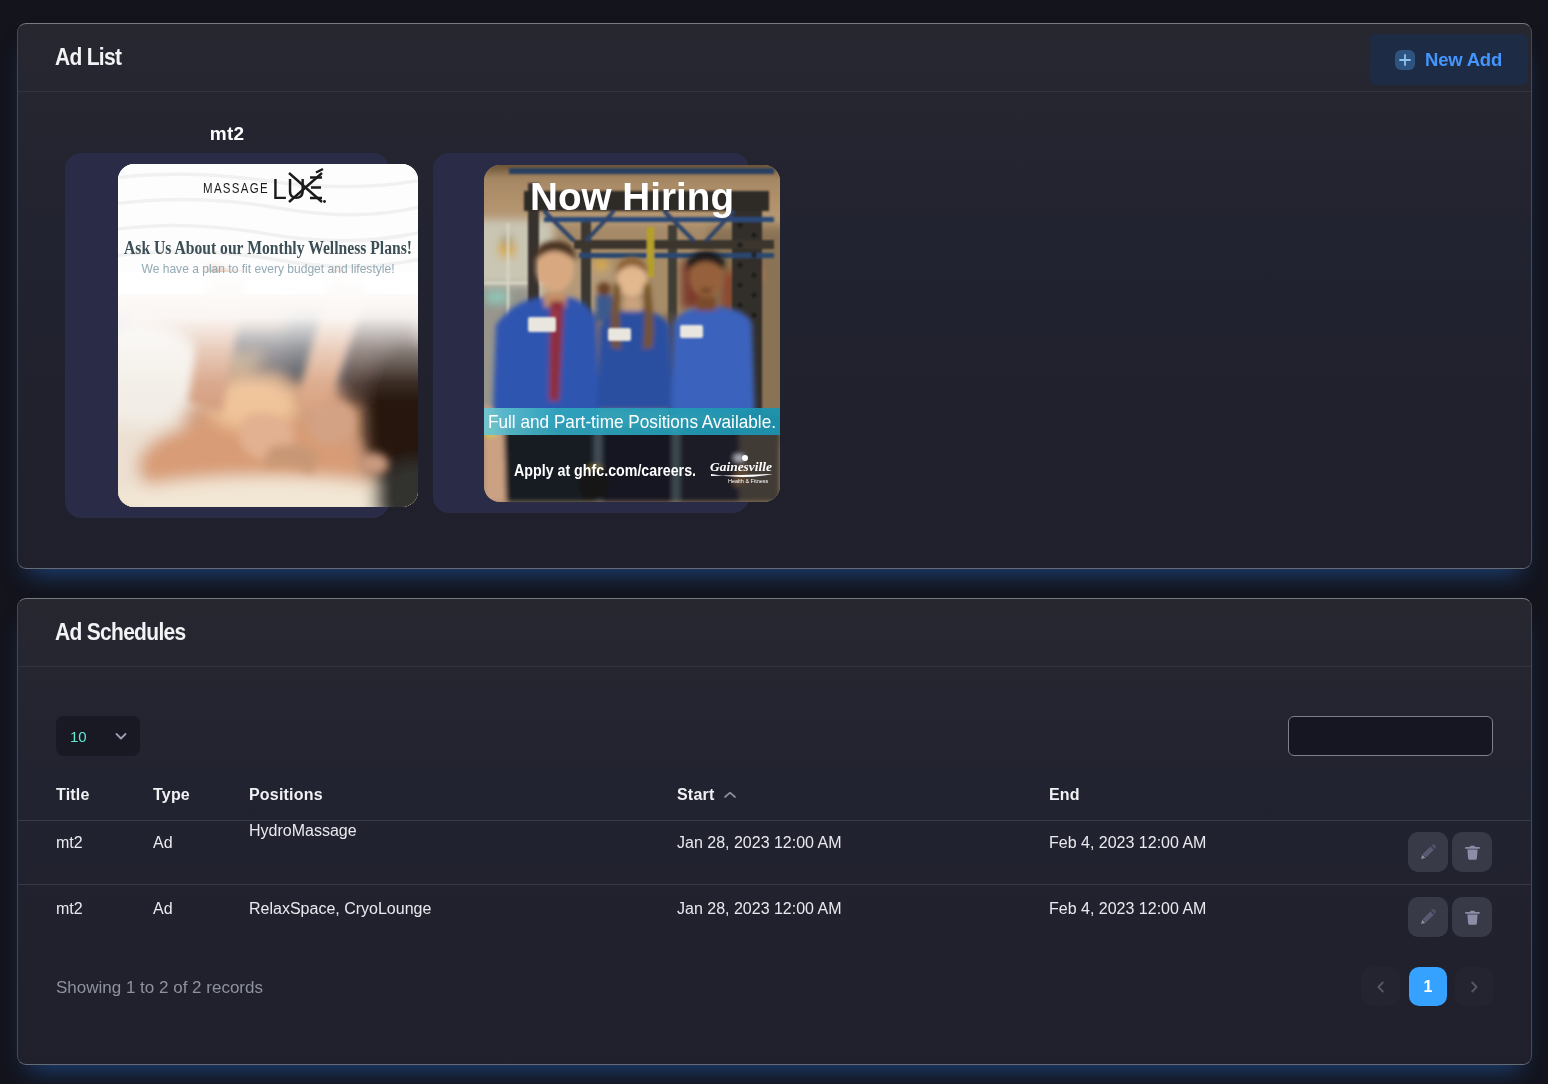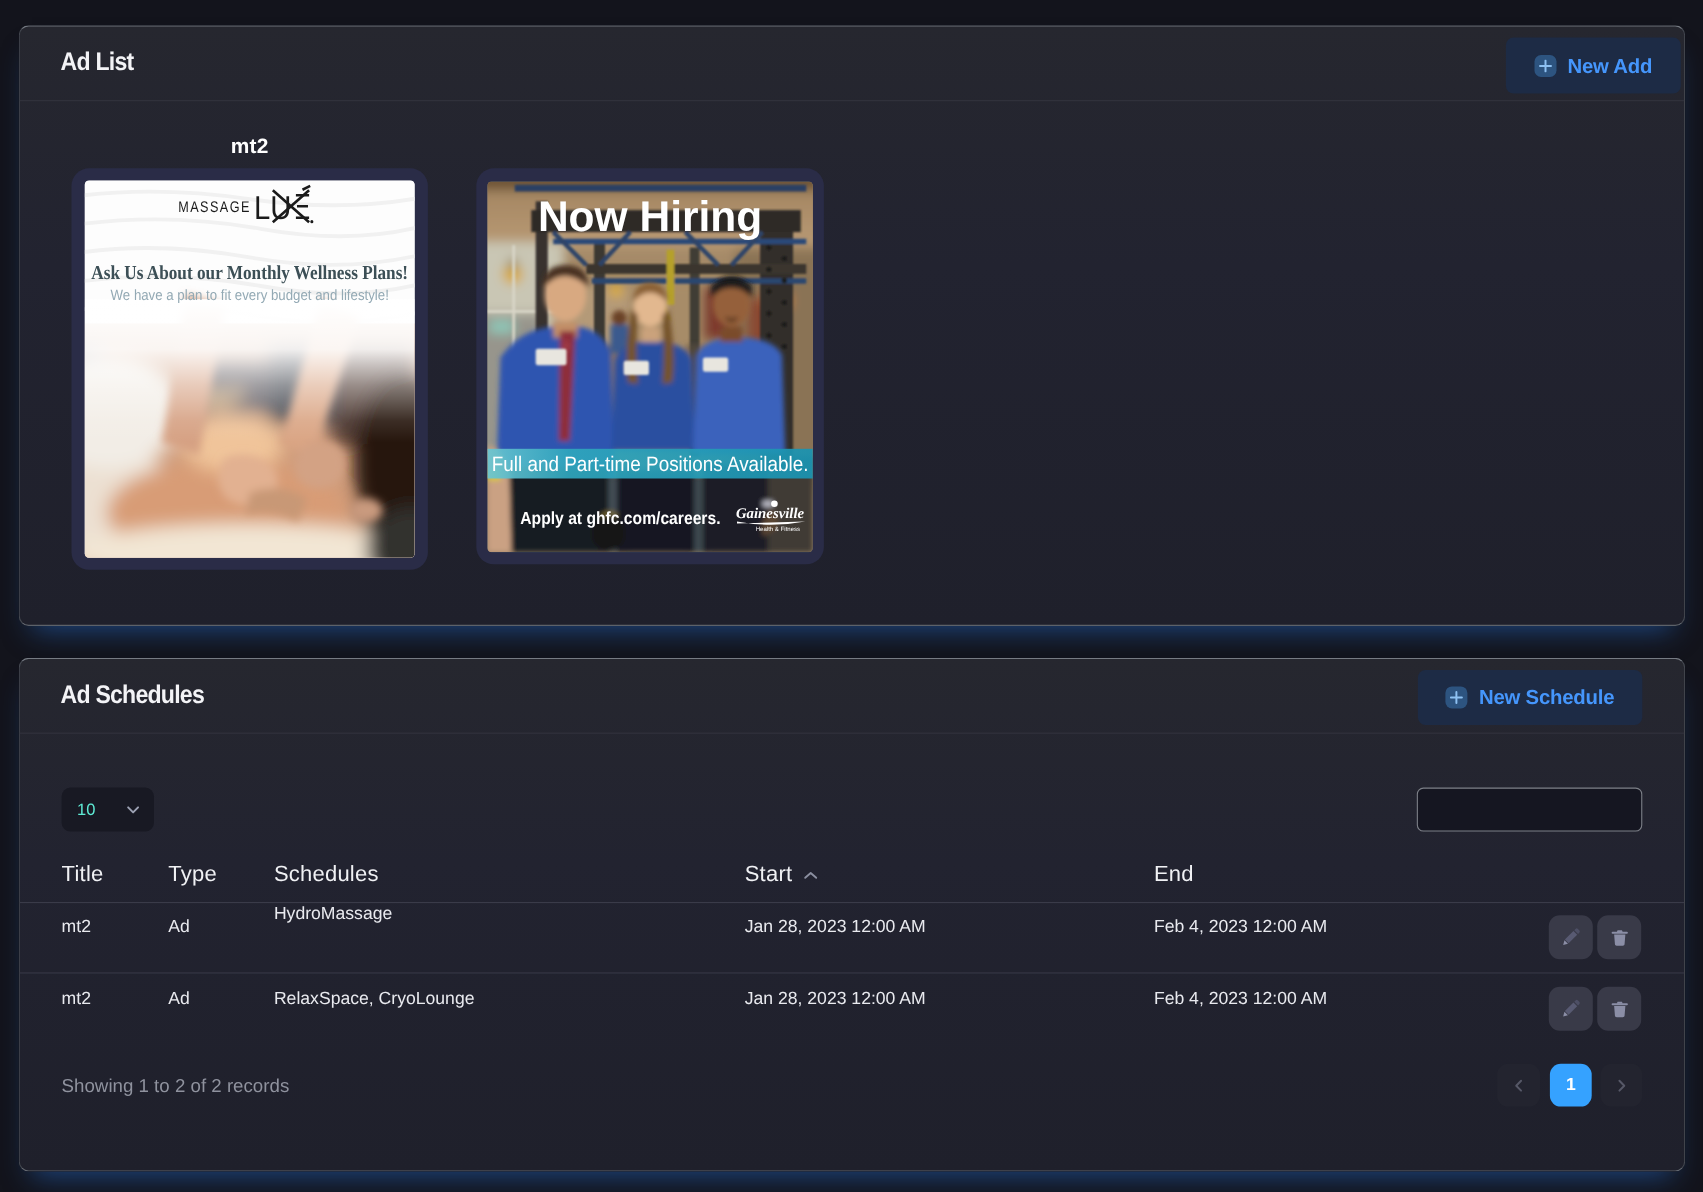--- a/index.html
+++ b/index.html
@@ -17,31 +17,31 @@
   .newbtn { position:absolute; background:#1d2b45; border-radius:7px; display:flex;
     align-items:center; justify-content:center; gap:10px; color:#4596fc;
     font-size:18.5px; font-weight:bold; letter-spacing:-0.2px; }
   .plusic { width:20px; height:20px; background:#2d5480; border-radius:6px;
     display:flex; align-items:center; justify-content:center; }
   .plusic svg { display:block; }
   
   .cardlabel { position:absolute; font-size:19px; font-weight:bold; color:#fff;
     text-align:center; letter-spacing:0.2px; }
   .adcard { position:absolute; background:#2a2c47; border-radius:16px; }
-  .adcard .inner { position:absolute; border-radius:4px; overflow:hidden; }
+  .adcard .inner { position:absolute; border-radius:16px; overflow:hidden;margin-left:41px; }
   
   .sel { position:absolute; left:38px; top:117px; width:84px; height:40px;
     background:#181923; border-radius:8px; display:flex; align-items:center;
     color:#5eead4; font-size:15px; }
   .sel span { margin-left:14px; }
   .sel svg { margin-left:auto; margin-right:12px; }
   .srchlab { position:absolute; top:124px; left:1270px; width:59px; text-align:right; color:#eceef2; font-size:18px; }
   .srchbox { position:absolute; left:1270px; top:117px; width:205px; height:40px;
     background:#151621; border:1px solid #7d8088; border-radius:6px; }
-  .th { position:absolute; top:186px; color:#f0f1f4; font-size:20px; font-weight:normal;
+  .th { position:absolute; top:186px; color:#f0f1f4; font-size:16px; font-weight:bold;
     letter-spacing:0.2px; height:20px; line-height:20px; }
   .td { position:absolute; color:#e9eaef; font-size:16px; letter-spacing:0px;
     height:20px; line-height:20px; }
   .tdiv { position:absolute; left:0; width:100%; height:1px; }
   .abtn { position:absolute; width:40px; height:40px; border-radius:10px; background:#393a48;
     display:flex; align-items:center; justify-content:center; }
   .showing { position:absolute; left:38px; top:379px; color:#8f929e; font-size:17px; }
   .pgbtn { position:absolute; top:368px; width:39px; height:39px; border-radius:10px;
     background:#23242f; display:flex; align-items:center; justify-content:center; }
   .pgactive { background:#35a2ff; color:#fff; font-size:16px; font-weight:bold; }
@@ -272,40 +272,32 @@
     <circle cx="261" cy="293" r="3"></circle>
   </g>
 </svg>
       </div>
     </div>
   </div>
 
   <div class="panel p2">
     <div class="ptitle">Ad Schedules</div>
     <div class="hdiv"></div>
-    <div class="newbtn" style="left:1271px; top:10px; width:204px; height:50px;">
-      <span class="plusic">
-        <svg width="12" height="12" viewBox="0 0 12 12">
-          <path d="M6 1v10M1 6h10" stroke="#8ec1f2" stroke-width="1.8" stroke-linecap="round"></path>
-        </svg>
-      </span>
-      <span>New Schedule</span>
-    </div>
     <div class="sel">
       <span>10</span>
       <svg width="14" height="14" viewBox="0 0 14 14">
         <path d="M2.5 5l4.5 4.5L11.5 5" stroke="#9ba0b2" stroke-width="1.8" fill="none" stroke-linecap="round" stroke-linejoin="round"></path>
       </svg>
     </div>
     <div class="srchlab">Search:</div>
     <div class="srchbox"></div>
 
     <div class="th" style="left:38px;">Title</div>
     <div class="th" style="left:135px;">Type</div>
-    <div class="th" style="left:231px;">Schedules</div>
+    <div class="th" style="left:231px;">Positions</div>
     <div class="th" style="left:659px;">Start
       <svg width="14" height="10" viewBox="0 0 14 10" style="margin-left:4px;">
         <path d="M2 7l5-4.4L12 7" stroke="#8b8fa0" stroke-width="1.7" fill="none" stroke-linecap="round" stroke-linejoin="round"></path>
       </svg>
     </div>
     <div class="th" style="left:1031px;">End</div>
     <div class="tdiv" style="top:221px; background:#3a3b49;"></div>
 
     <div class="td" style="left:38px; top:234px;">mt2</div>
     <div class="td" style="left:135px; top:234px;">Ad</div>

